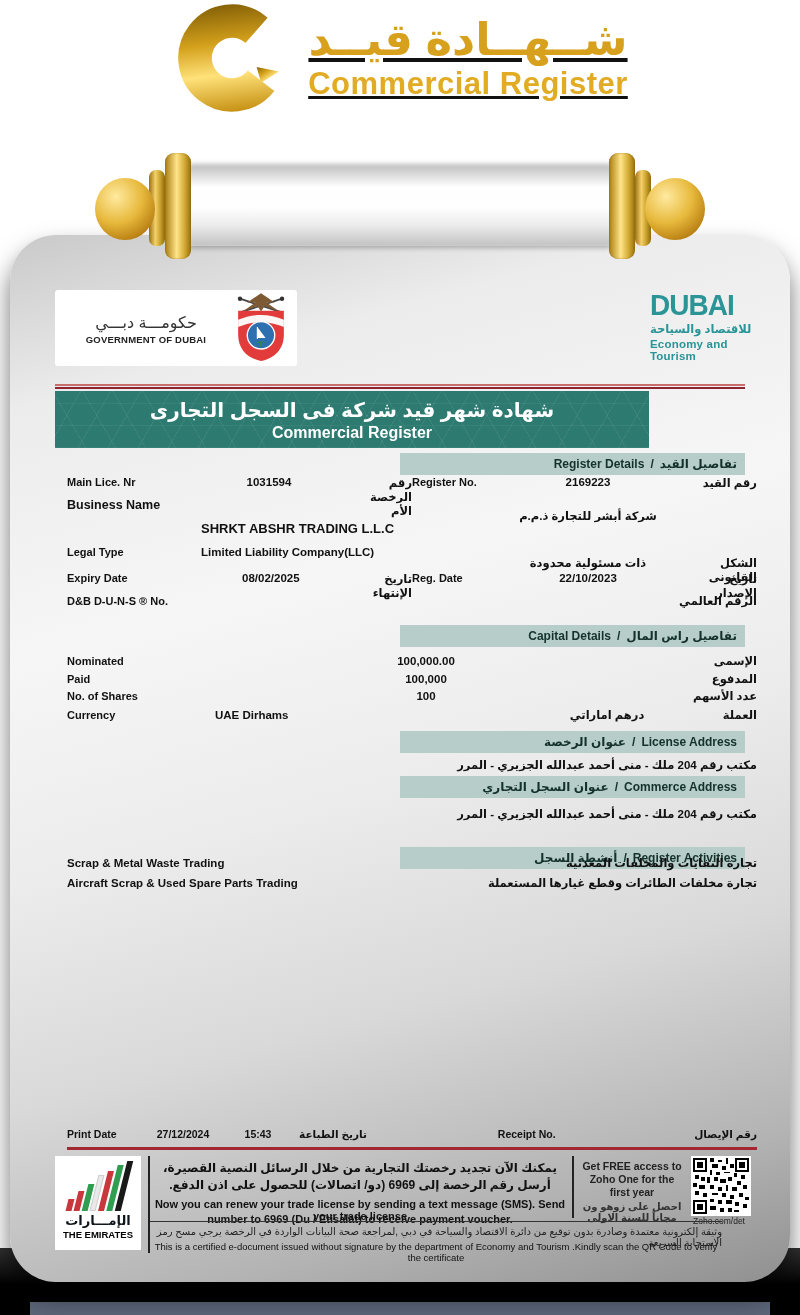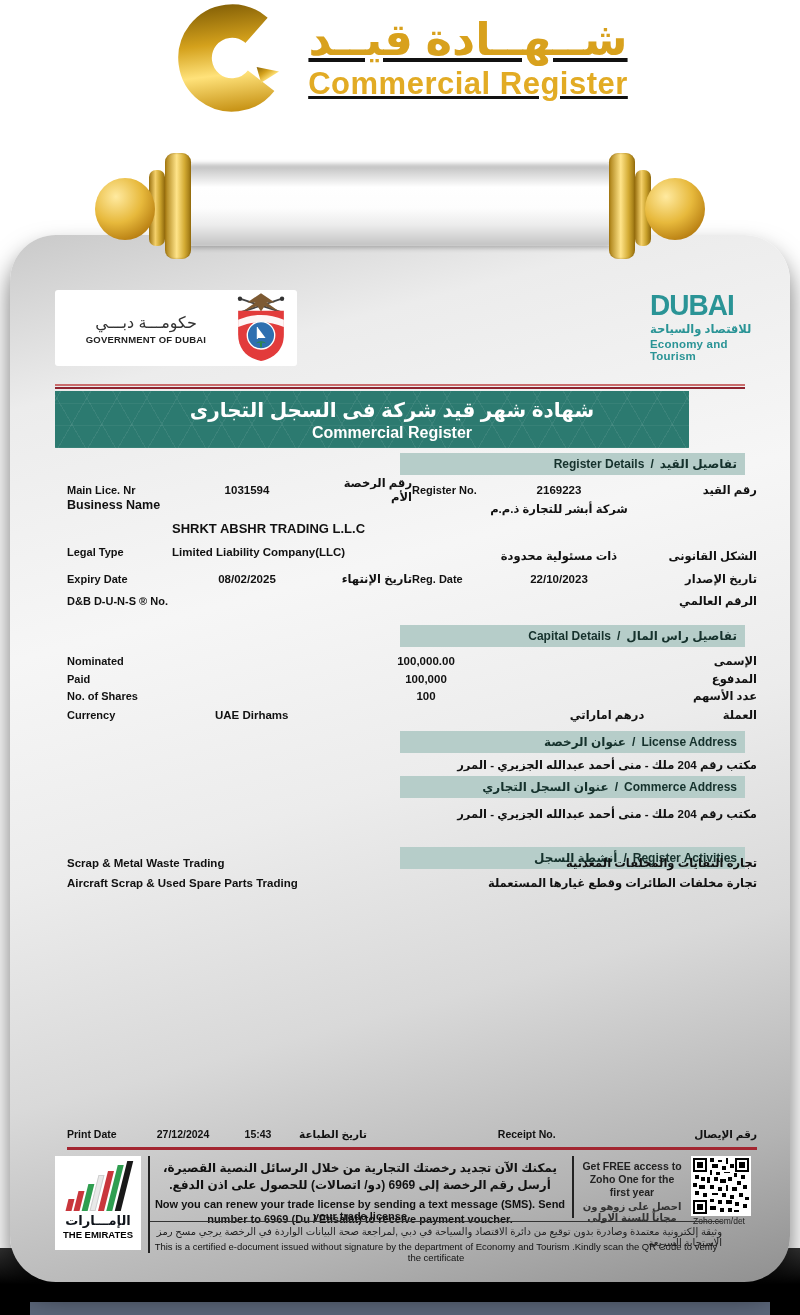--- a/index.html
+++ b/index.html
@@ -48,29 +48,29 @@
   .dubai-word{font-size:28px;font-weight:800;color:#2a9496;letter-spacing:-1px;transform:scaleY(1.05);transform-origin:left top;line-height:28px;}
   .det-ar{font-size:11.5px;font-weight:bold;color:#2a9496;direction:rtl;text-align:left;letter-spacing:2px;margin-top:3px;}
   .det-en{font-size:11.5px;font-weight:bold;color:#2a9496;margin-top:2px;letter-spacing:.2px;}
 
   .redline-a{position:absolute;left:45px;top:149px;width:690px;height:1.5px;background:#c96c6c;}
   .redline-b{position:absolute;left:45px;top:151.5px;width:690px;height:2.5px;background:#8e2430;}
 
   .green-band{position:absolute;left:45px;top:156px;width:594px;height:57px;background:#2c7a70;color:#fff;text-align:center;
     background-image:repeating-linear-gradient(60deg,rgba(255,255,255,.07) 0 1px,transparent 1px 26px),
                      repeating-linear-gradient(-60deg,rgba(255,255,255,.07) 0 1px,transparent 1px 26px),
-                     repeating-linear-gradient(0deg,rgba(255,255,255,.05) 0 1px,transparent 1px 22px);padding-left:40px;}
+                     repeating-linear-gradient(0deg,rgba(255,255,255,.05) 0 1px,transparent 1px 22px);}
   .gb-ar{font-size:20px;font-weight:bold;direction:rtl;padding-top:7px;}
   .gb-en{font-size:16px;font-weight:bold;margin-top:2px;}
 
   .band{position:absolute;left:390px;width:345px;height:22px;background:#b6cdc9;color:#15312c;
     font-size:12px;font-weight:bold;line-height:22px;display:flex;justify-content:flex-end;gap:6px;padding-right:8px;box-sizing:border-box;}
 
   .frow{position:absolute;left:57px;width:690px;display:flex;align-items:baseline;}
-  .half{width:345px;display:flex;align-items:center;}
+  .half{width:345px;display:flex;align-items:flex-start;gap:29px;}
   .flab{font-weight:bold;font-size:11px;}
   .fval{font-weight:bold;font-size:11.5px;text-align:center;}
   .far{flex:1;text-align:right;font-weight:bold;font-size:11.5px;direction:rtl;}
   .w105{width:105px;} .w150{width:150px;} .w72{width:72px;}
   .bn{font-size:12.5px;}
 
   .crow{position:absolute;left:57px;width:690px;display:flex;align-items:baseline;}
   .clab{width:148px;font-weight:bold;font-size:11px;}
   .cval{flex:1;text-align:center;font-weight:bold;font-size:11.5px;}
   .car{width:120px;text-align:right;font-weight:bold;font-size:11.5px;direction:rtl;}

